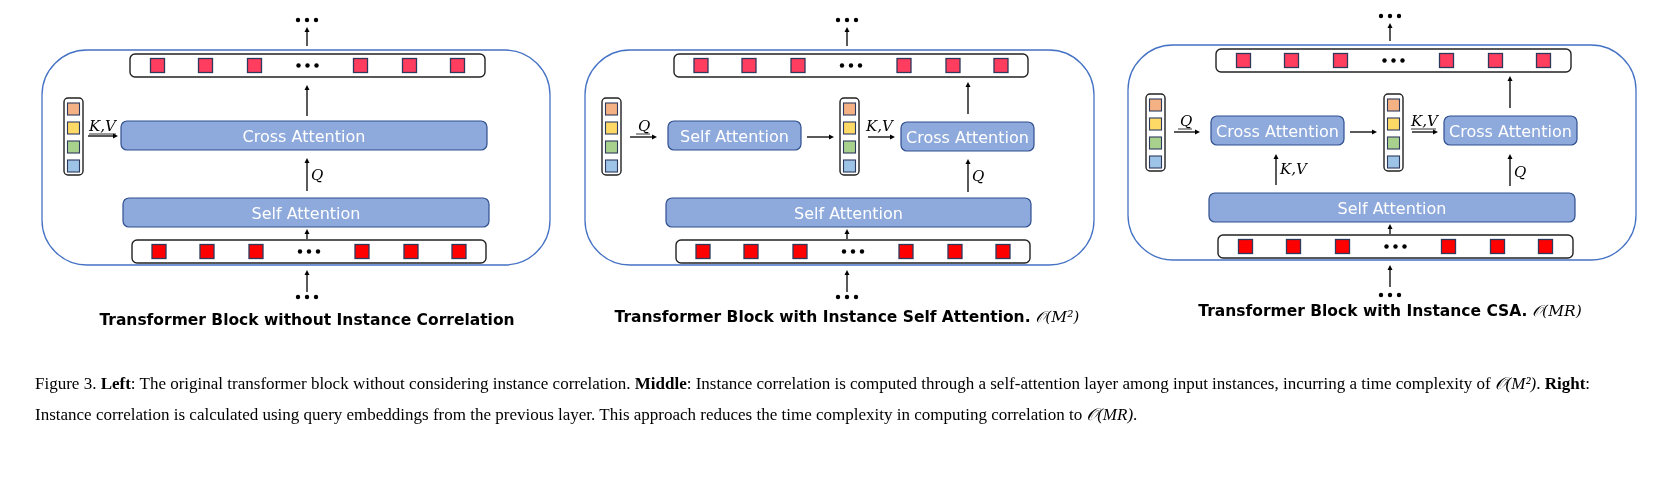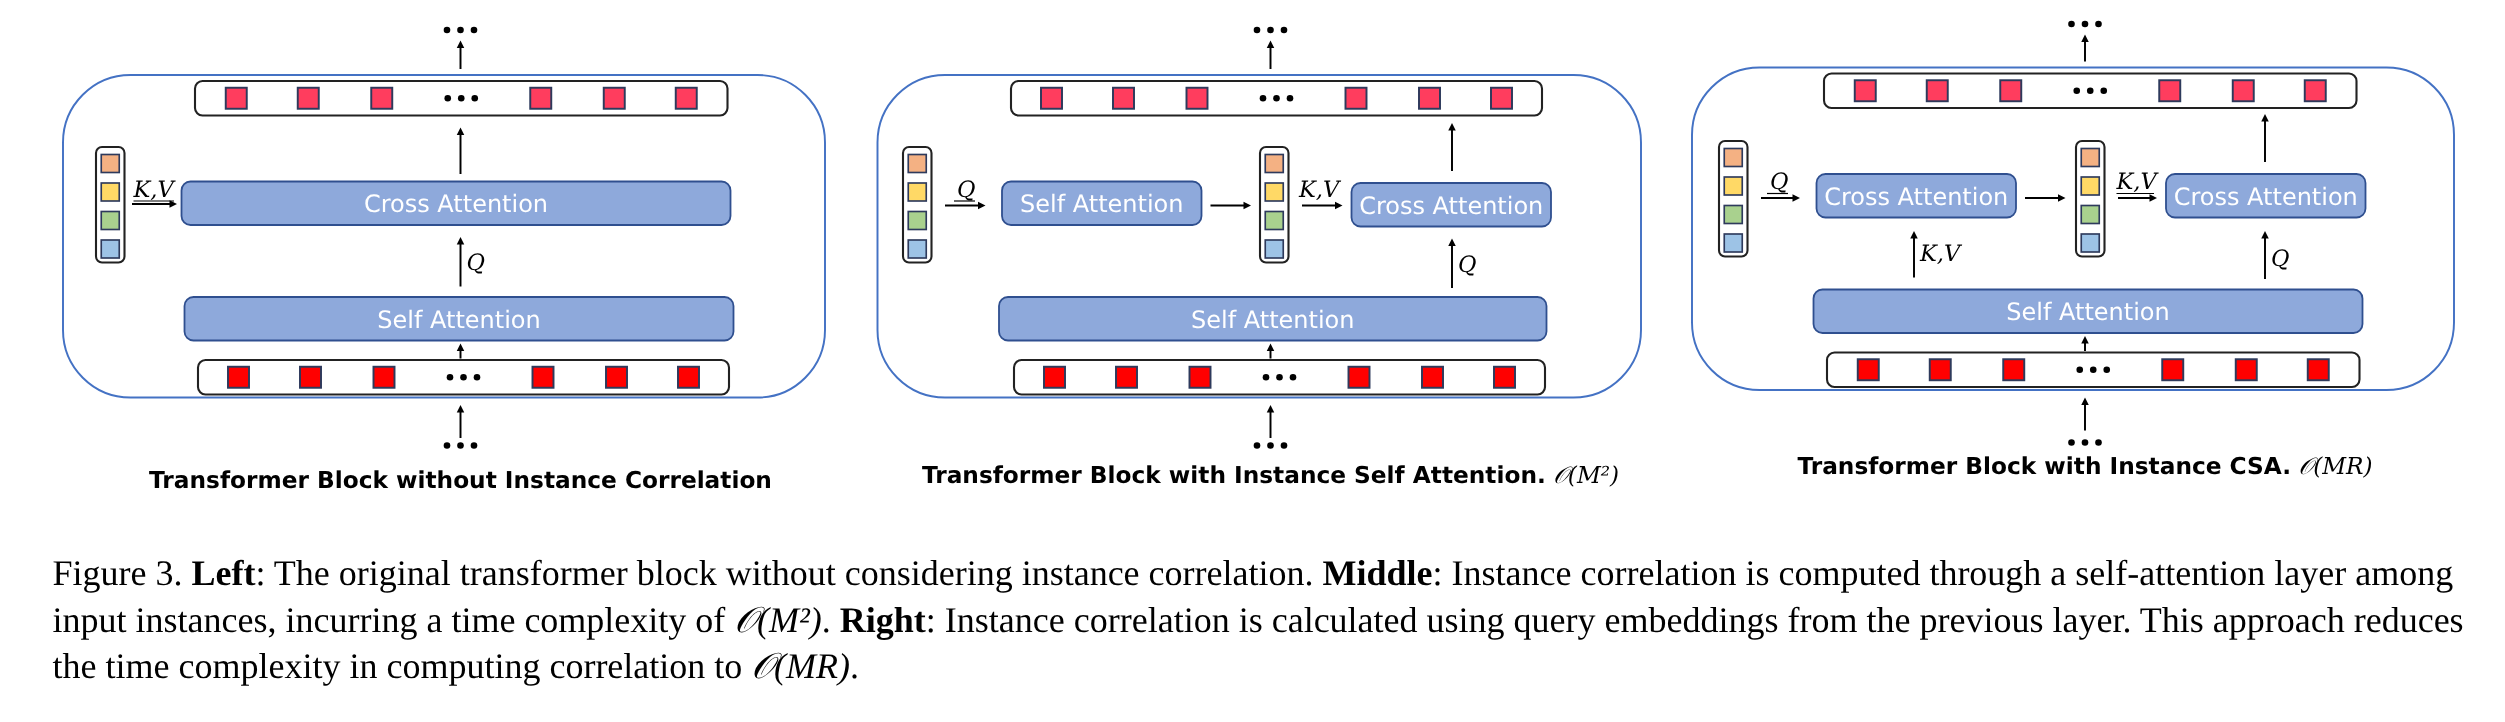--- a/index.html
+++ b/index.html
@@ -11,21 +11,21 @@
   .tok-bot { fill: #FF0000; stroke: #2E3A5C; stroke-width: 1.3; }
   .col { fill: #ffffff; stroke: #222222; stroke-width: 1.4; }
   .attn { fill: #8EA9DB; stroke: #2F4F8F; stroke-width: 1.2; }
   .attn-text { fill: #ffffff; font-family: "DejaVu Sans", sans-serif; font-size: 16px; text-anchor: middle; dominant-baseline: central; }
   .dot { fill: #000000; }
   .arrow { stroke: #000000; stroke-width: 1.3; fill: none; }
   .math { font-family: "DejaVu Serif", serif; font-style: italic; font-size: 15px; fill: #000000; }
   .title { font-family: "DejaVu Sans", sans-serif; font-weight: bold; font-size: 15.5px; fill: #000000; text-anchor: middle; }
   .caption {
     position: absolute; left: 35px; top: 368px; width: 1610px;
-    font-family: "Liberation Serif", serif; font-size: 24px; line-height: 31px; color: #000;
+    font-family: "Liberation Serif", serif; font-size: 17px; line-height: 31px; color: #000;
   }
   .caption b { font-weight: bold; }
   .caption .m { font-style: italic; }
 </style>
 </head>
 <body>
 
 <svg id="fig" width="1670" height="360" viewBox="0 0 1670 360" xmlns="http://www.w3.org/2000/svg">
   <g id="panel-left">
       <g>

